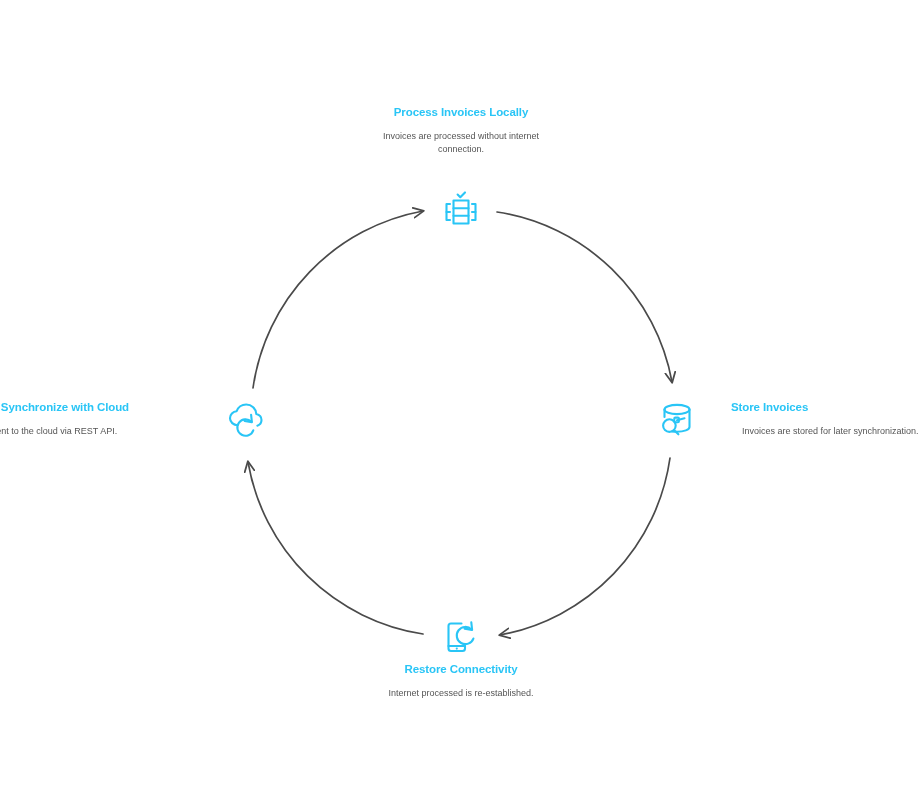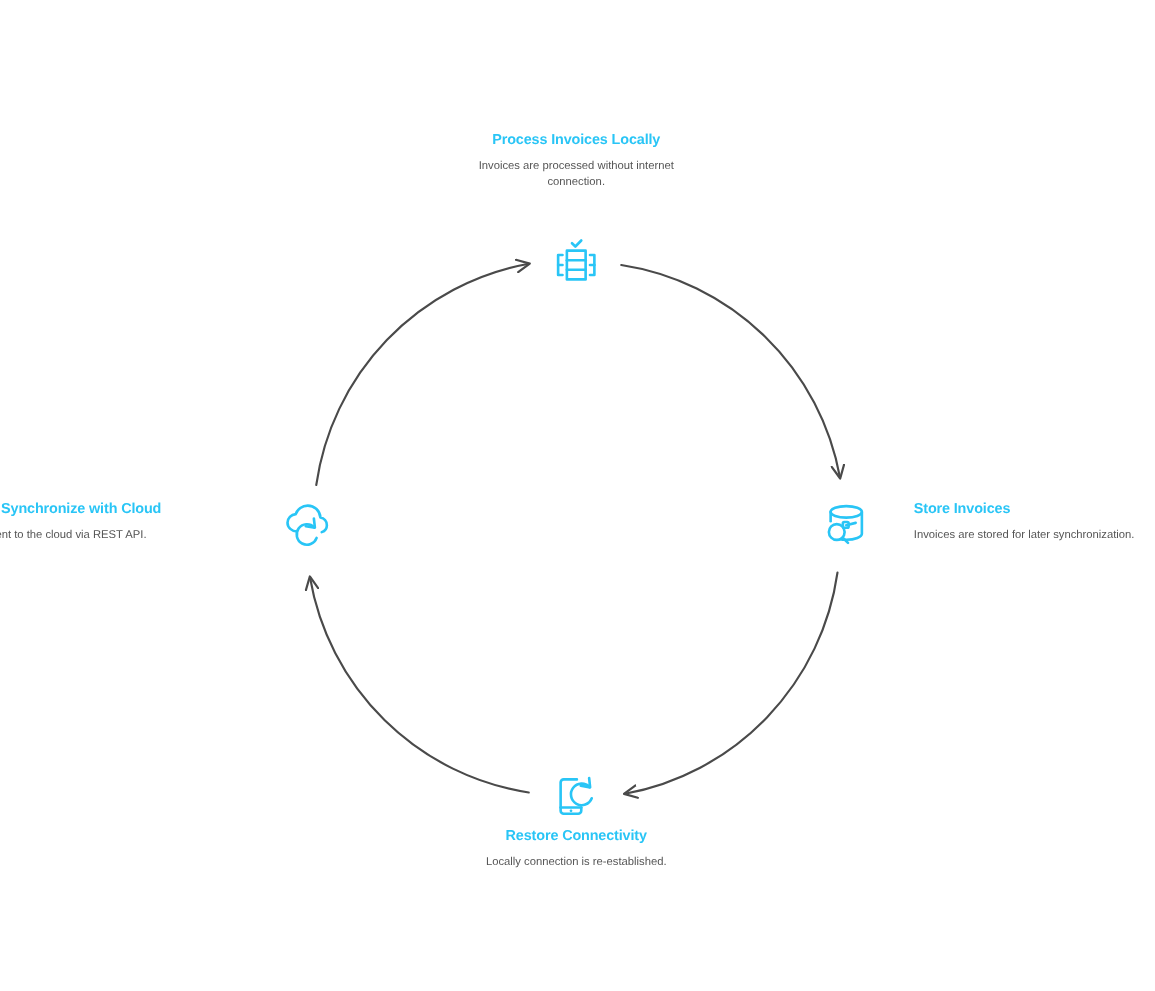--- a/index.html
+++ b/index.html
@@ -43,21 +43,21 @@
     font-weight: bold;
     letter-spacing: -0.1px;
     line-height: 14px;
     margin: 0 0 7px 0;
     white-space: nowrap;
   }
   .node-desc {
     color: #555555;
     font-size: 9px;
     line-height: 13px;
-    margin: 0;
+    margin: 11px;
   }
   .align-center { text-align: center; }
   .align-left   { text-align: left; }
   .align-right  { text-align: right; }
 
   
   #node-process .node-icon { left: 437px; top: 187px; }
   #node-process .node-text { left: 361px; top: 105px; }
 
   #node-store .node-icon   { left: 653px; top: 396px; }
@@ -139,21 +139,21 @@
                    C11.5 36.9 12.6 38 14 38 L25.5 38 C26.9 38 28 36.9 28 35.5 L28 33"></path>
           <line x1="11.5" y1="33" x2="28" y2="33"></line>
           <circle cx="19.8" cy="35.6" r="1.1" fill="#29c5f6" stroke="none"></circle>
           <path d="M34.6 16.6 A 8.6 8.6 0 1 0 36.4 25.6"></path>
           <polyline points="27.6,15.6 35.1,16.9 34.3,9.4"></polyline>
         </g>
       </svg>
     </div>
     <div class="node-text align-center">
       <p class="node-title">Restore Connectivity</p>
-      <p class="node-desc">Locally connection is re-established.</p>
+      <p class="node-desc">Internet processed is re-established.</p>
     </div>
   </div>
 
   <div class="node" id="node-sync">
     <div class="node-icon">
       <svg viewBox="0 0 48 48" width="48" height="48" xmlns="http://www.w3.org/2000/svg">
         <g fill="none" stroke="#29c5f6" stroke-width="2.1" stroke-linecap="round" stroke-linejoin="round">
           <path d="M15.6 29.2 C11.4 29.2 8 26 8 22.2 C8 18.6 10.9 15.6 14.6 15.3
                    C15.9 11.3 19.8 8.5 24.2 8.5 C29.6 8.5 34 12.7 34.3 18
                    C37.3 18.6 39.5 21.1 39.5 24.1 C39.5 26.7 37.8 28.9 35.4 29.7"></path>

